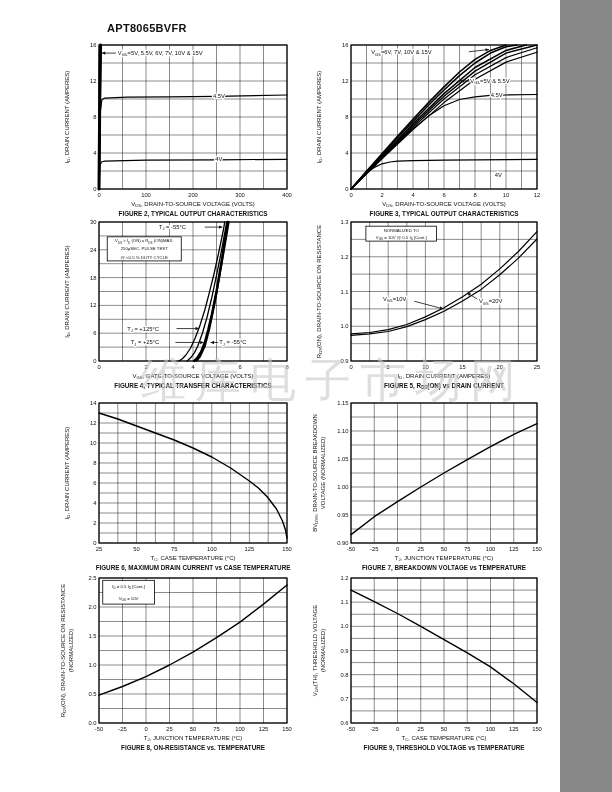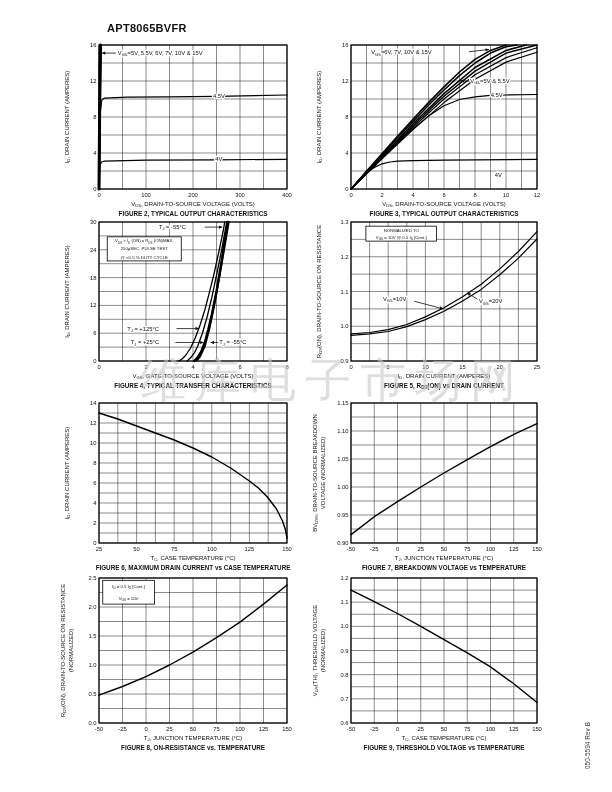--- a/index.html
+++ b/index.html
@@ -1,16 +1,16 @@
 <!DOCTYPE html>
 <html><head>
 <meta charset="utf-8">
 <style>
   html,body{margin:0;padding:0;background:#888;}
-  .page{position:relative;width:612px;height:792px;background:#ffffff;overflow:hidden;
+  .page{position:relative;width:560px;height:792px;background:#ffffff;overflow:hidden;
         font-family:"Liberation Sans",sans-serif;color:#111;}
   .title{position:absolute;left:107px;top:22px;font-size:11px;font-weight:bold;letter-spacing:.3px;}
   .fig{position:absolute;}
   svg{font-family:"Liberation Sans",sans-serif;}
   .watermark{position:absolute;left:140px;top:350px;font-size:46px;letter-spacing:9px;
              color:#c9c9c9;opacity:.6;white-space:nowrap;pointer-events:none;z-index:9;}
   .sidenote{position:absolute;left:584px;top:769px;transform:rotate(-90deg);
             transform-origin:left top;font-size:6.5px;color:#444;white-space:nowrap;}
 </style>
 </head>

